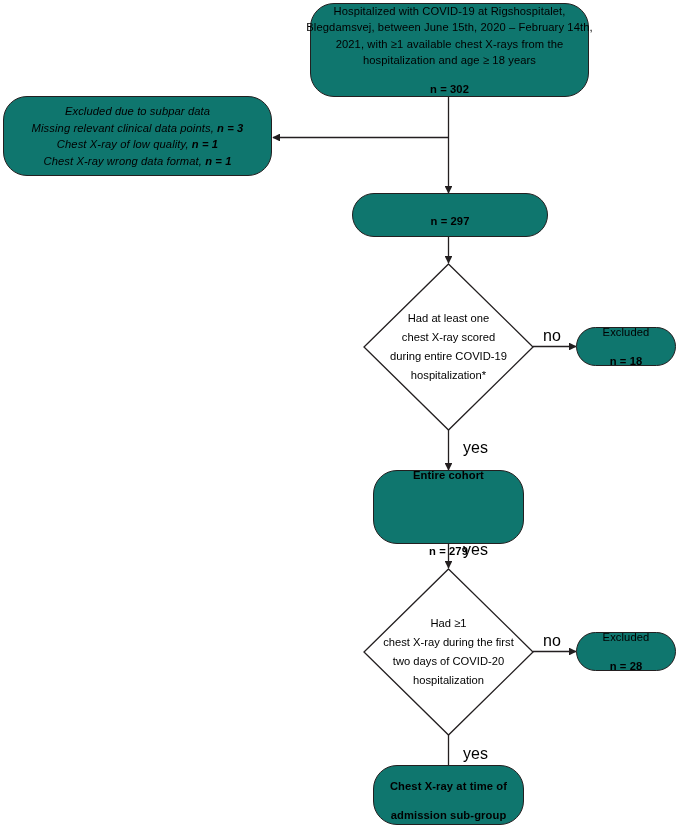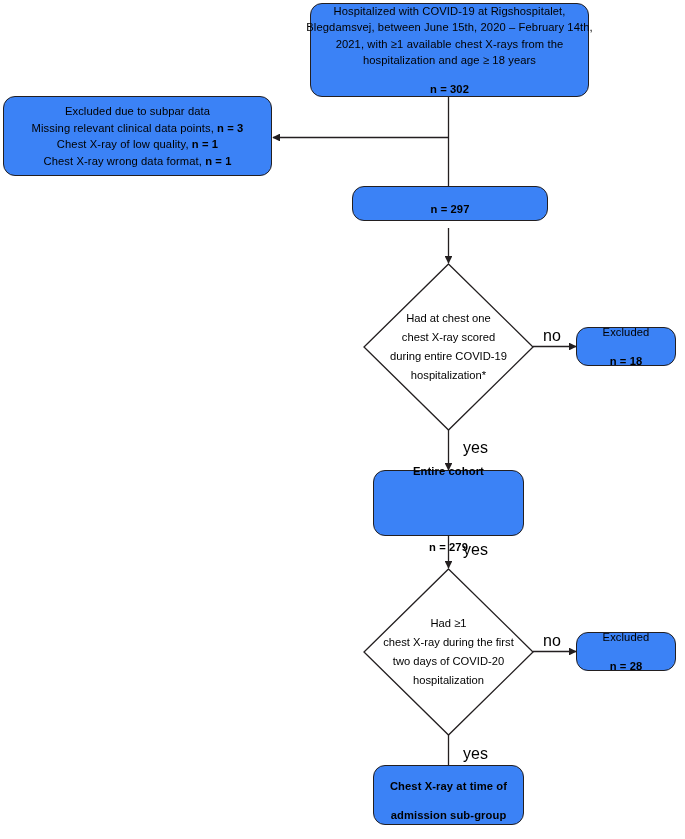--- a/index.html
+++ b/index.html
@@ -23,22 +23,22 @@
     position: absolute;
     left: 0;
     top: 0;
     width: 685px;
     height: 839px;
     pointer-events: none;
   }
   .node {
     position: absolute;
     border: 1.3px solid #231f20;
-    border-radius: 12px;
-    background: #3b82f6;
+    border-radius: 24px;
+    background: #0f766e;
     display: flex;
     flex-direction: column;
     align-items: center;
     justify-content: center;
     text-align: center;
     font-size: 11.2px;
     line-height: 16.5px;
     letter-spacing: 0.1px;
   }
   .node .line { white-space: nowrap; }
@@ -105,53 +105,53 @@
   </svg>
 
   <div class="node" style="left:310px; top:3px; width:279px; height:94px;">
     <div class="line">Hospitalized with COVID-19 at Rigshospitalet,</div>
     <div class="line">Blegdamsvej, between June 15th, 2020 – February 14th,</div>
     <div class="line">2021, with ≥1 available chest X-rays from the</div>
     <div class="line">hospitalization and age ≥ 18 years</div>
     <div class="line bold">n = 302</div>
   </div>
 
-  <div class="node" style="left:3px; top:96px; width:269px; height:80px;">
+  <div class="node" style="left:3px; top:96px; width:269px; height:80px;font-style:italic;">
     <div class="line">Excluded due to subpar data</div>
     <div class="line"><span>Missing relevant clinical data points,</span> <span class="bold">n = 3</span></div>
     <div class="line"><span>Chest X-ray of low quality,</span> <span class="bold">n = 1</span></div>
     <div class="line"><span>Chest X-ray wrong data format,</span> <span class="bold">n = 1</span></div>
   </div>
 
-  <div class="node" style="left:352px; top:186px; width:196px; height:35px;text-align:center;">
+  <div class="node" style="left:352px; top:193px; width:196px; height:44px;text-align:center;">
     <div class="line bold">n = 297</div>
   </div>
 
   <div class="diamond-wrap" style="left:363px; top:263px; width:171px; height:168px;">
     <svg width="171" height="168" viewBox="0 0 171 168">
       <polygon points="85.5,1 170,84 85.5,167 1,84" fill="#ffffff" stroke="#231f20" stroke-width="1.3"></polygon>
     </svg>
     <div class="diamond-text">
-      <div>Had at chest one</div>
+      <div>Had at least one</div>
       <div>chest X-ray scored</div>
       <div>during entire COVID-19</div>
       <div>hospitalization*</div>
     </div>
   </div>
 
   <div class="edge-label" style="left:543px; top:329px;">no</div>
 
   <div class="node" style="left:576px; top:327px; width:100px; height:39px;">
     <div class="line">Excluded</div>
     <div class="line bold">n = 18</div>
   </div>
 
   <div class="edge-label" style="left:463px; top:441px;">yes</div>
 
-  <div class="node" style="left:373px; top:470px; width:151px; height:66px;gap:48px;">
+  <div class="node" style="left:373px; top:470px; width:151px; height:74px;gap:48px;">
     <div class="line bold">Entire cohort</div>
     <div class="line bold">n = 279</div>
   </div>
 
   <div class="edge-label" style="left:463px; top:543px;">yes</div>
 
   <div class="diamond-wrap" style="left:363px; top:568px; width:171px; height:168px;">
     <svg width="171" height="168" viewBox="0 0 171 168">
       <polygon points="85.5,1 170,84 85.5,167 1,84" fill="#ffffff" stroke="#231f20" stroke-width="1.3"></polygon>
     </svg>

